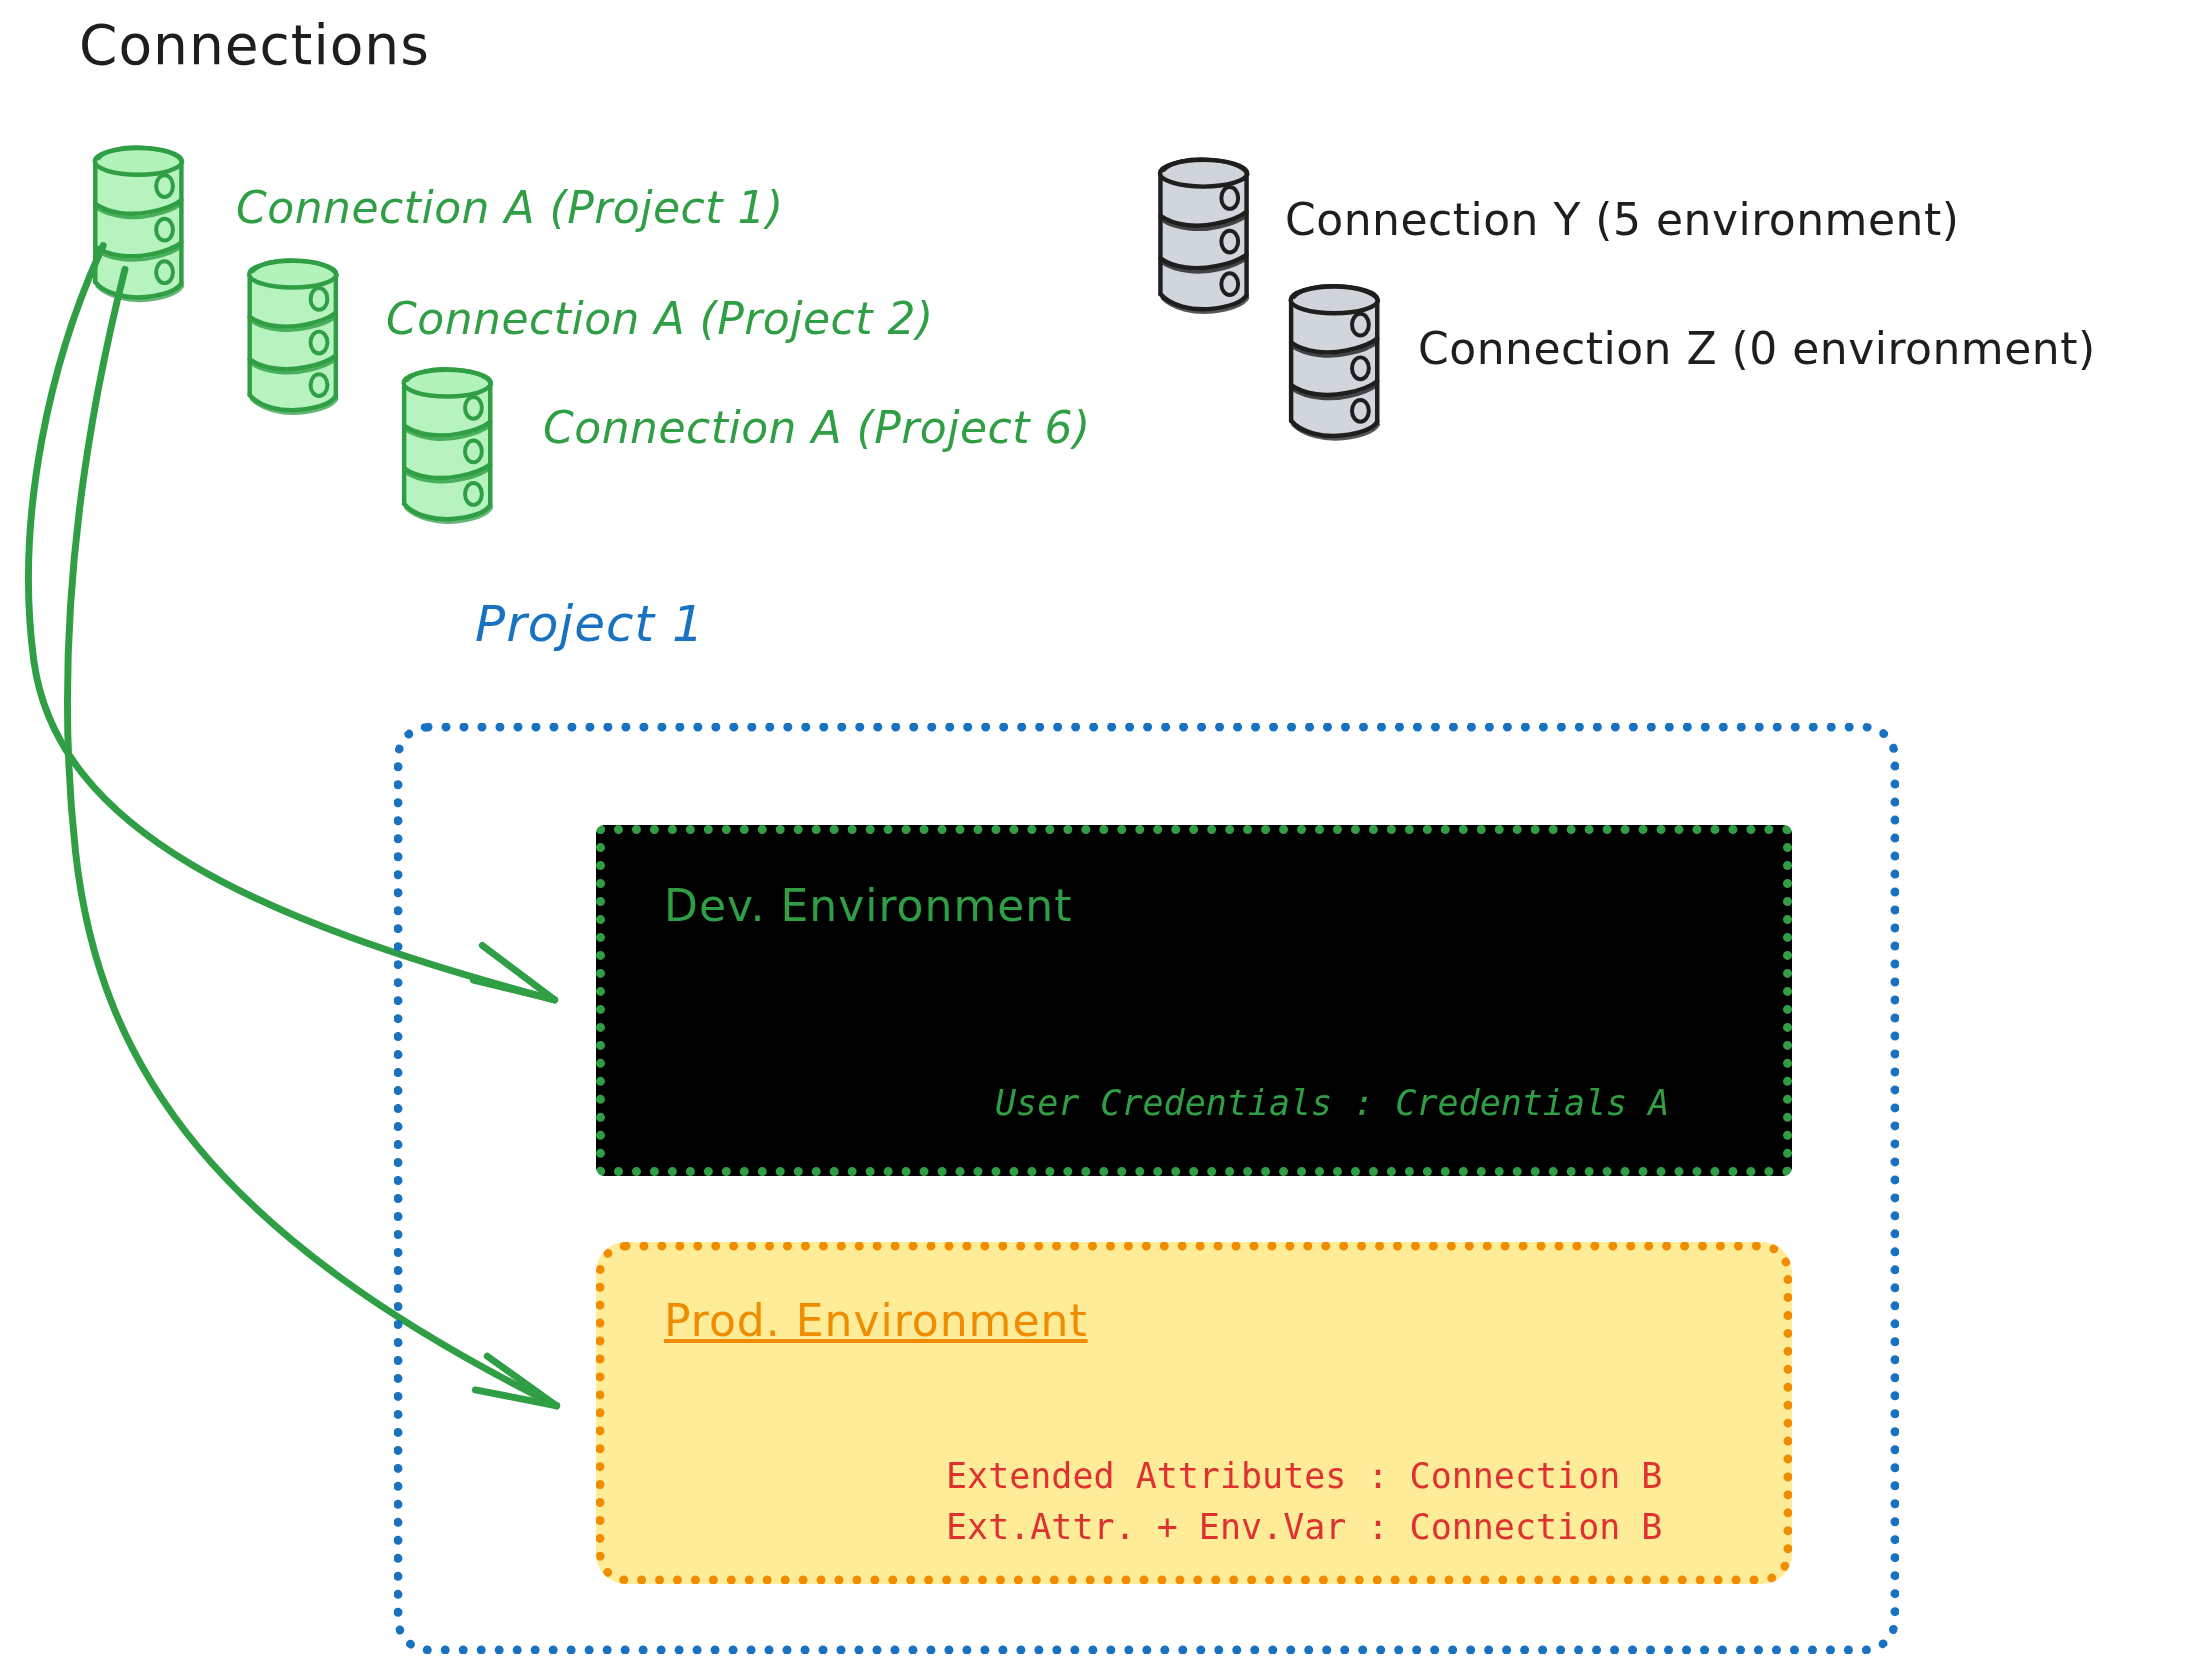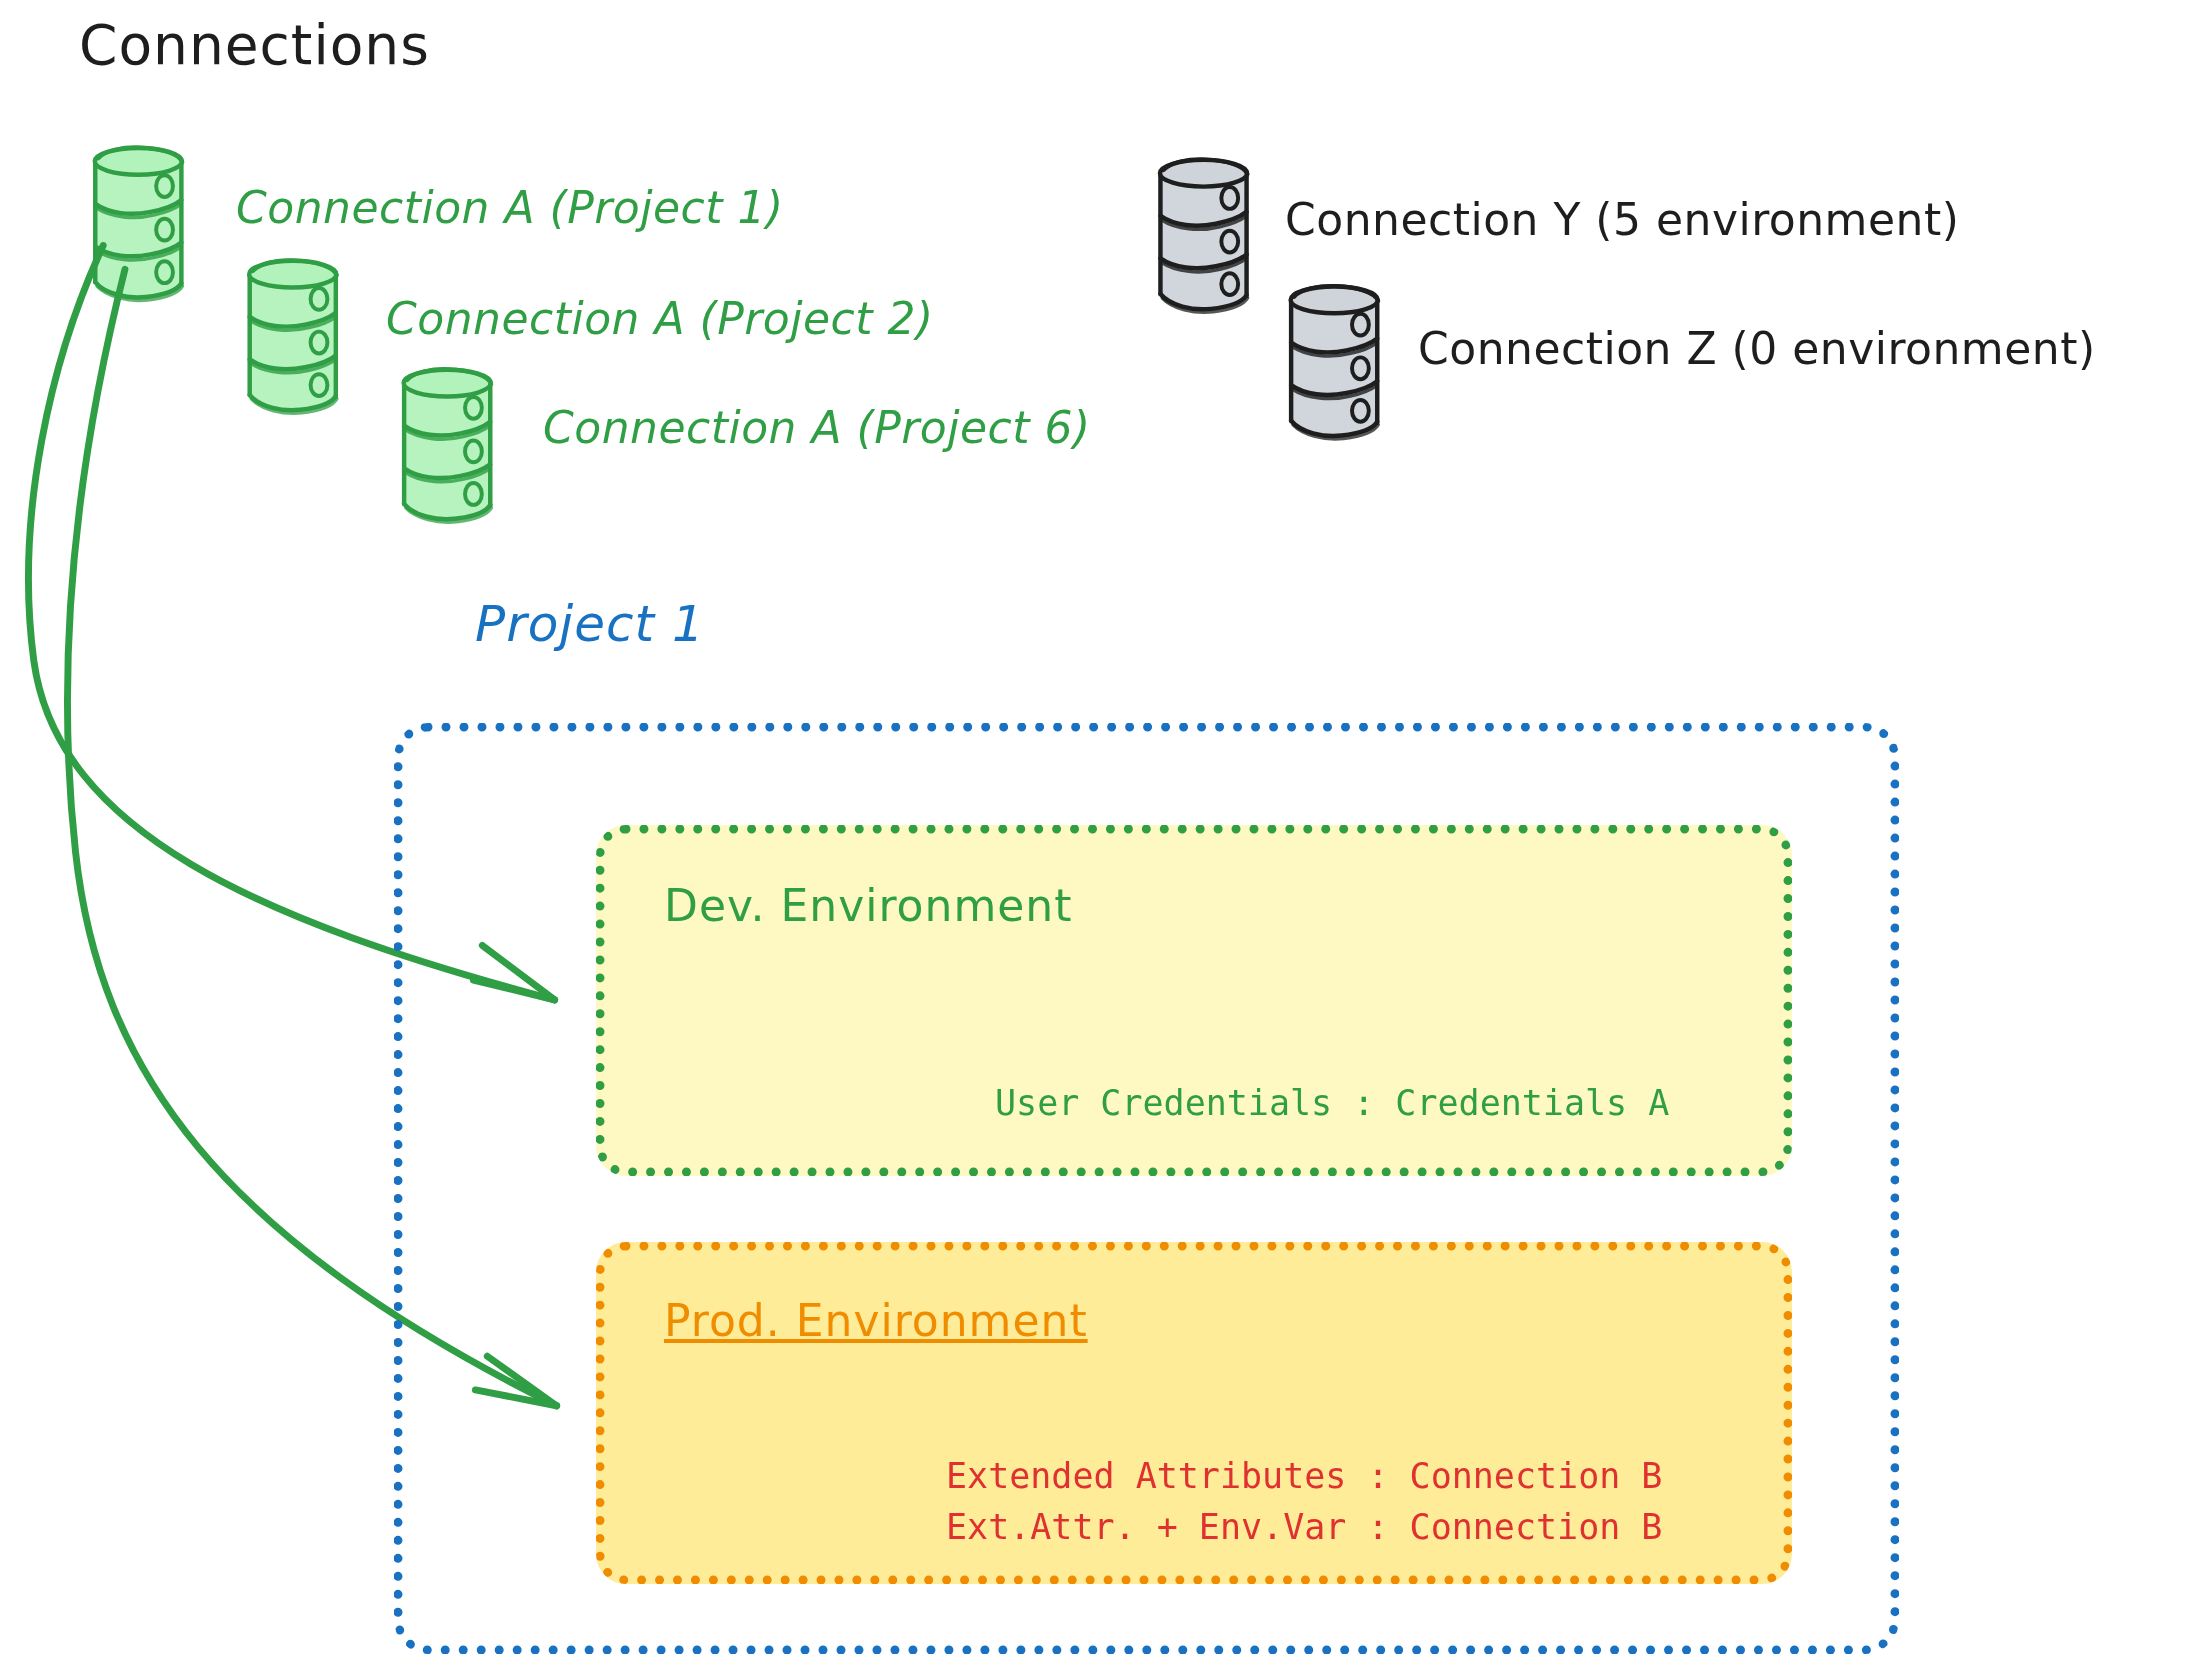--- a/index.html
+++ b/index.html
@@ -78,22 +78,22 @@
     position: absolute;
     box-sizing: border-box;
   }
   .box-project {
     border: 9px dotted #1971c2;
     border-radius: 34px;
     background: transparent;
   }
   .box-dev {
     border: 9px dotted #2f9e44;
-    border-radius: 30px;
-    background: #fef9c3;
+    border-radius: 8px;
+    background: #000000;
     text-align: right;
   }
   .box-prod {
     border: 9px dotted #f08c00;
     border-radius: 30px;
     background: #ffec99;
   }
 </style>
 </head>
 <body>
@@ -187,21 +187,21 @@
   <div class="txt conn-label-dark" style="left:1285px; top:198px;">Connection Y (5 environment)</div>
 
   <div class="txt conn-label-dark" style="left:1418px; top:327px;">Connection Z (0 environment)</div>
 
   <div class="txt project-title" style="left:475px; top:599px;">Project 1</div>
 
   <div class="box box-project" style="left:394px; top:723px; width:1505px; height:931px;"></div>
 
   <div class="box box-dev" style="left:596px; top:825px; width:1196px; height:351px;">
     <div class="txt env-title-green" style="left:59px; top:50px;">Dev. Environment</div>
-    <div class="txt mono-green" style="left:390px; top:252px;">User Credentials : Credentials A</div>
+    <div class="txt mono-green" style="left:390px; top:252px;font-style:italic;">User Credentials : Credentials A</div>
   </div>
 
   <div class="box box-prod" style="left:596px; top:1242px; width:1196px; height:342px;">
     <div class="txt env-title-orange" style="left:59px; top:48px;text-decoration:underline;">Prod. Environment</div>
     <div class="txt mono-red" style="left:341px; top:208px;">Extended Attributes : Connection B</div>
     <div class="txt mono-red" style="left:341px; top:259px;">Ext.Attr. + Env.Var : Connection B</div>
   </div>
 
 </div>
 

